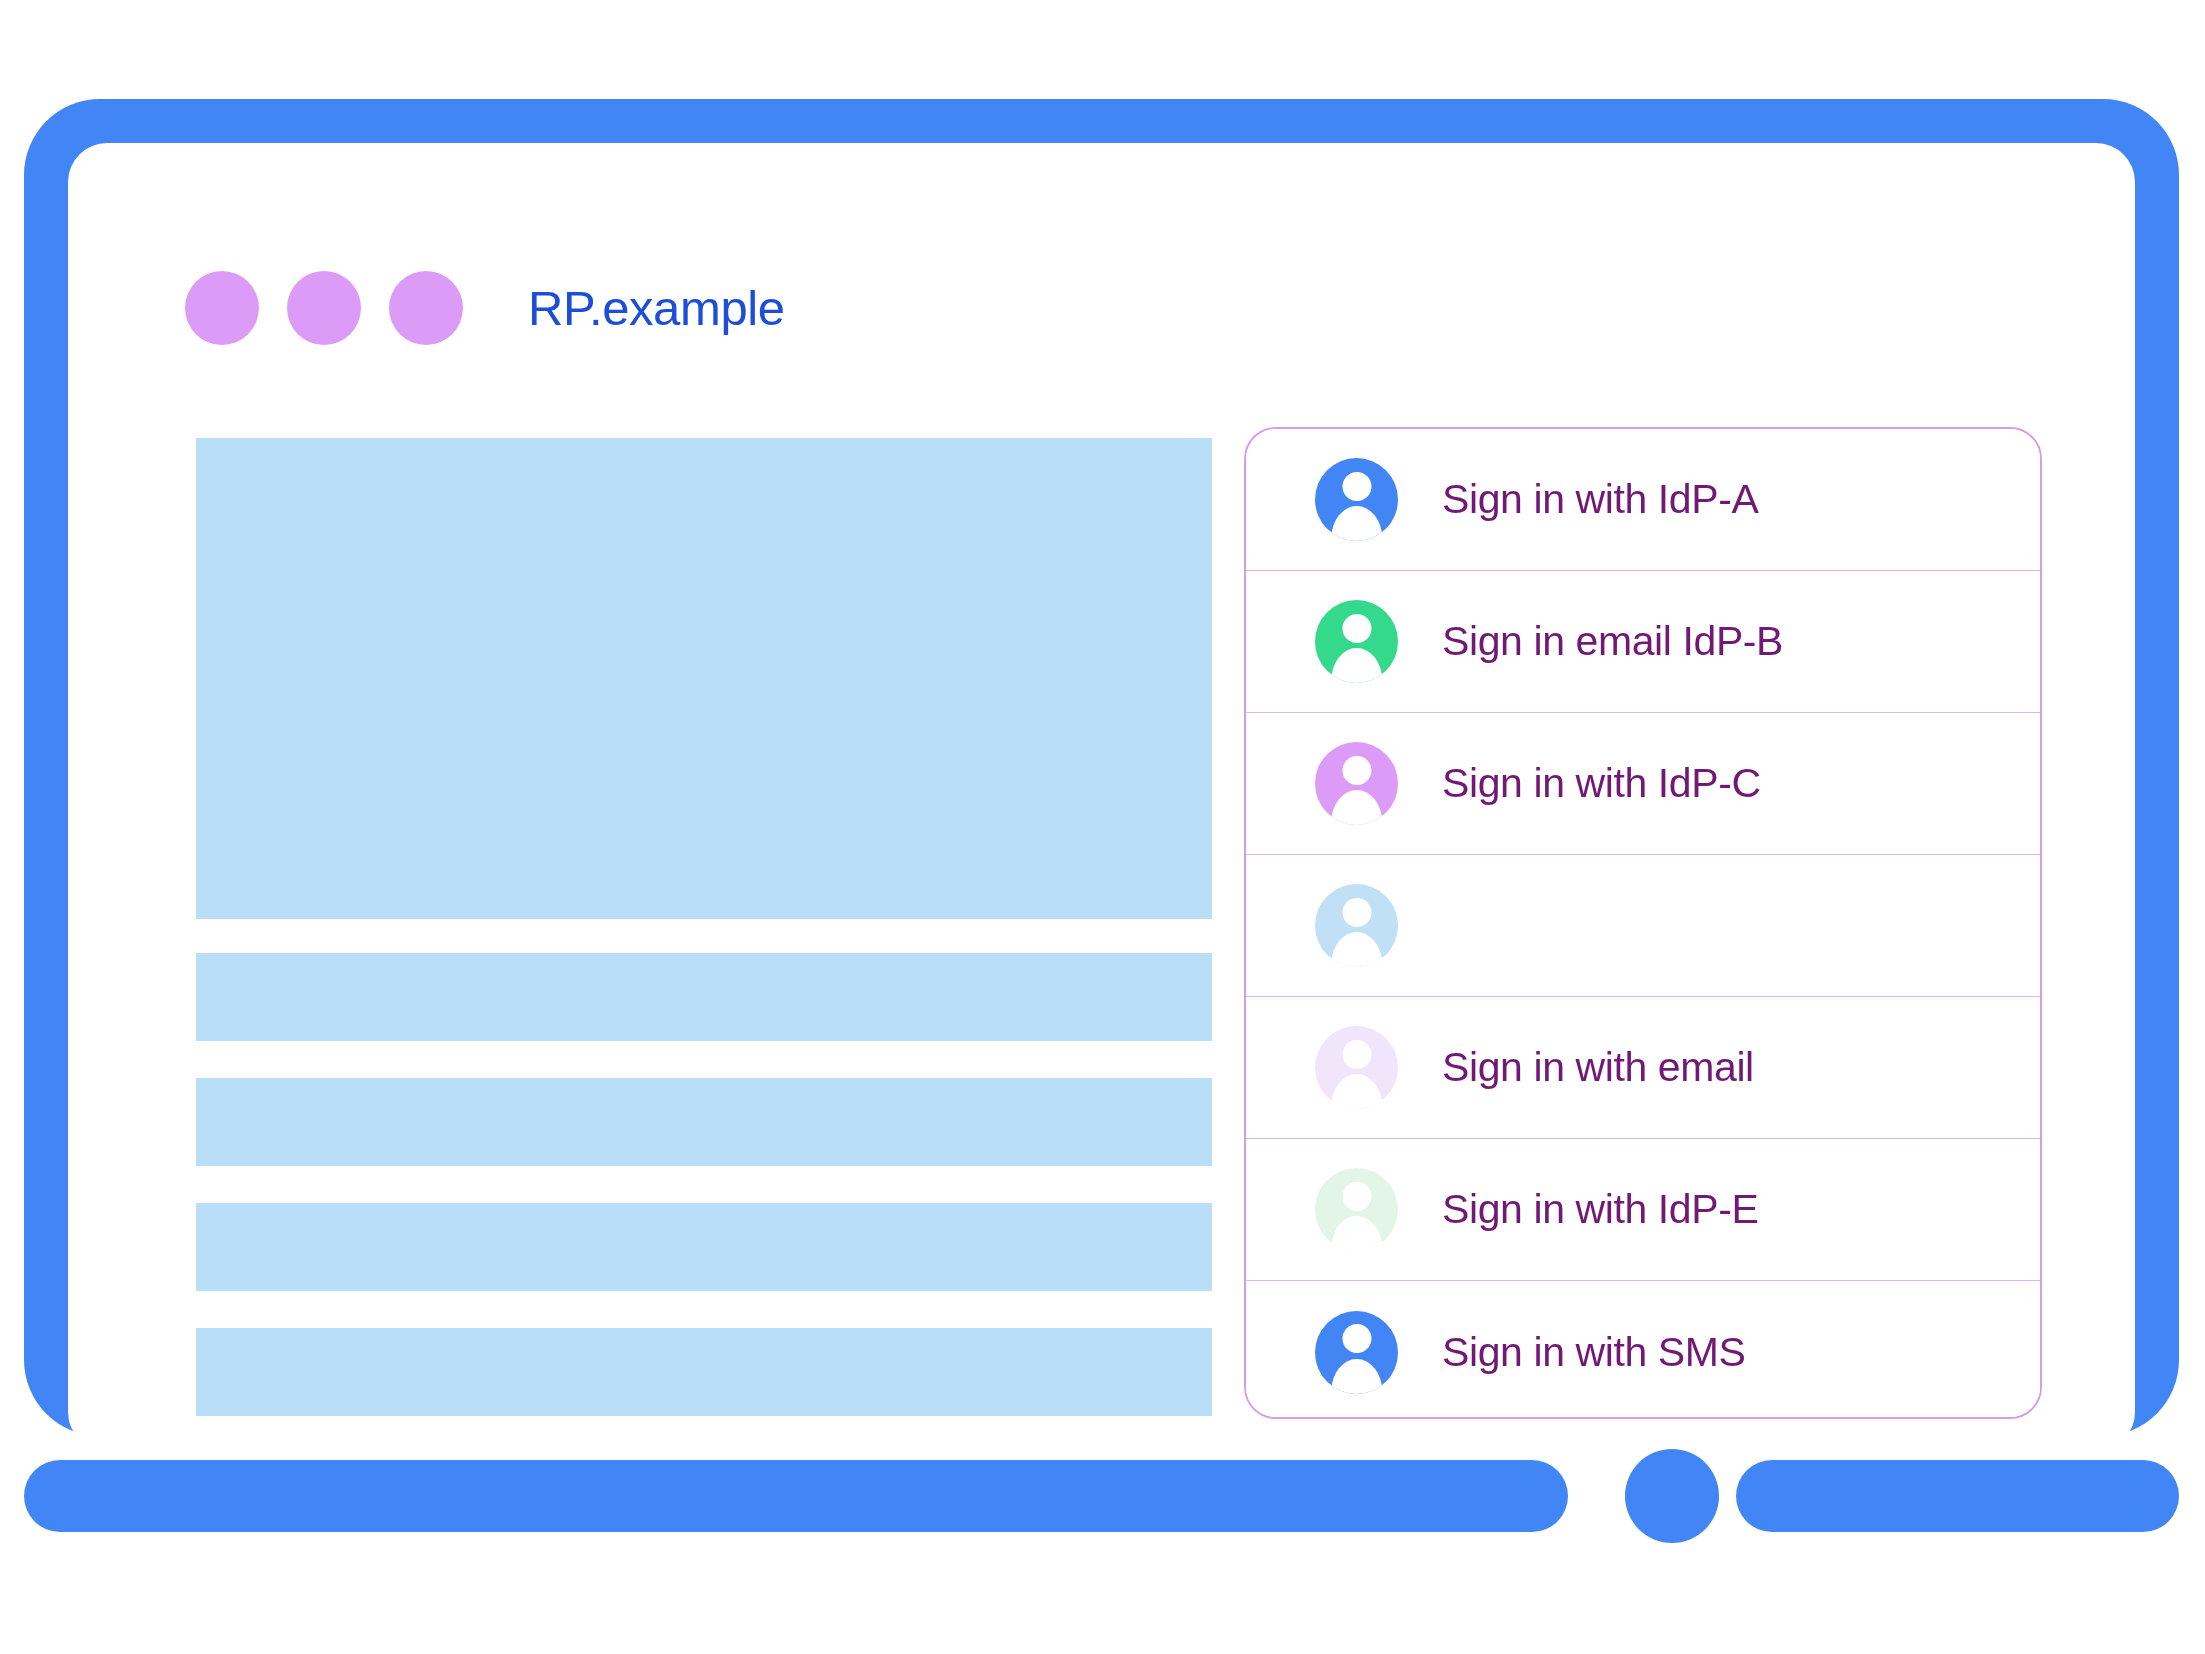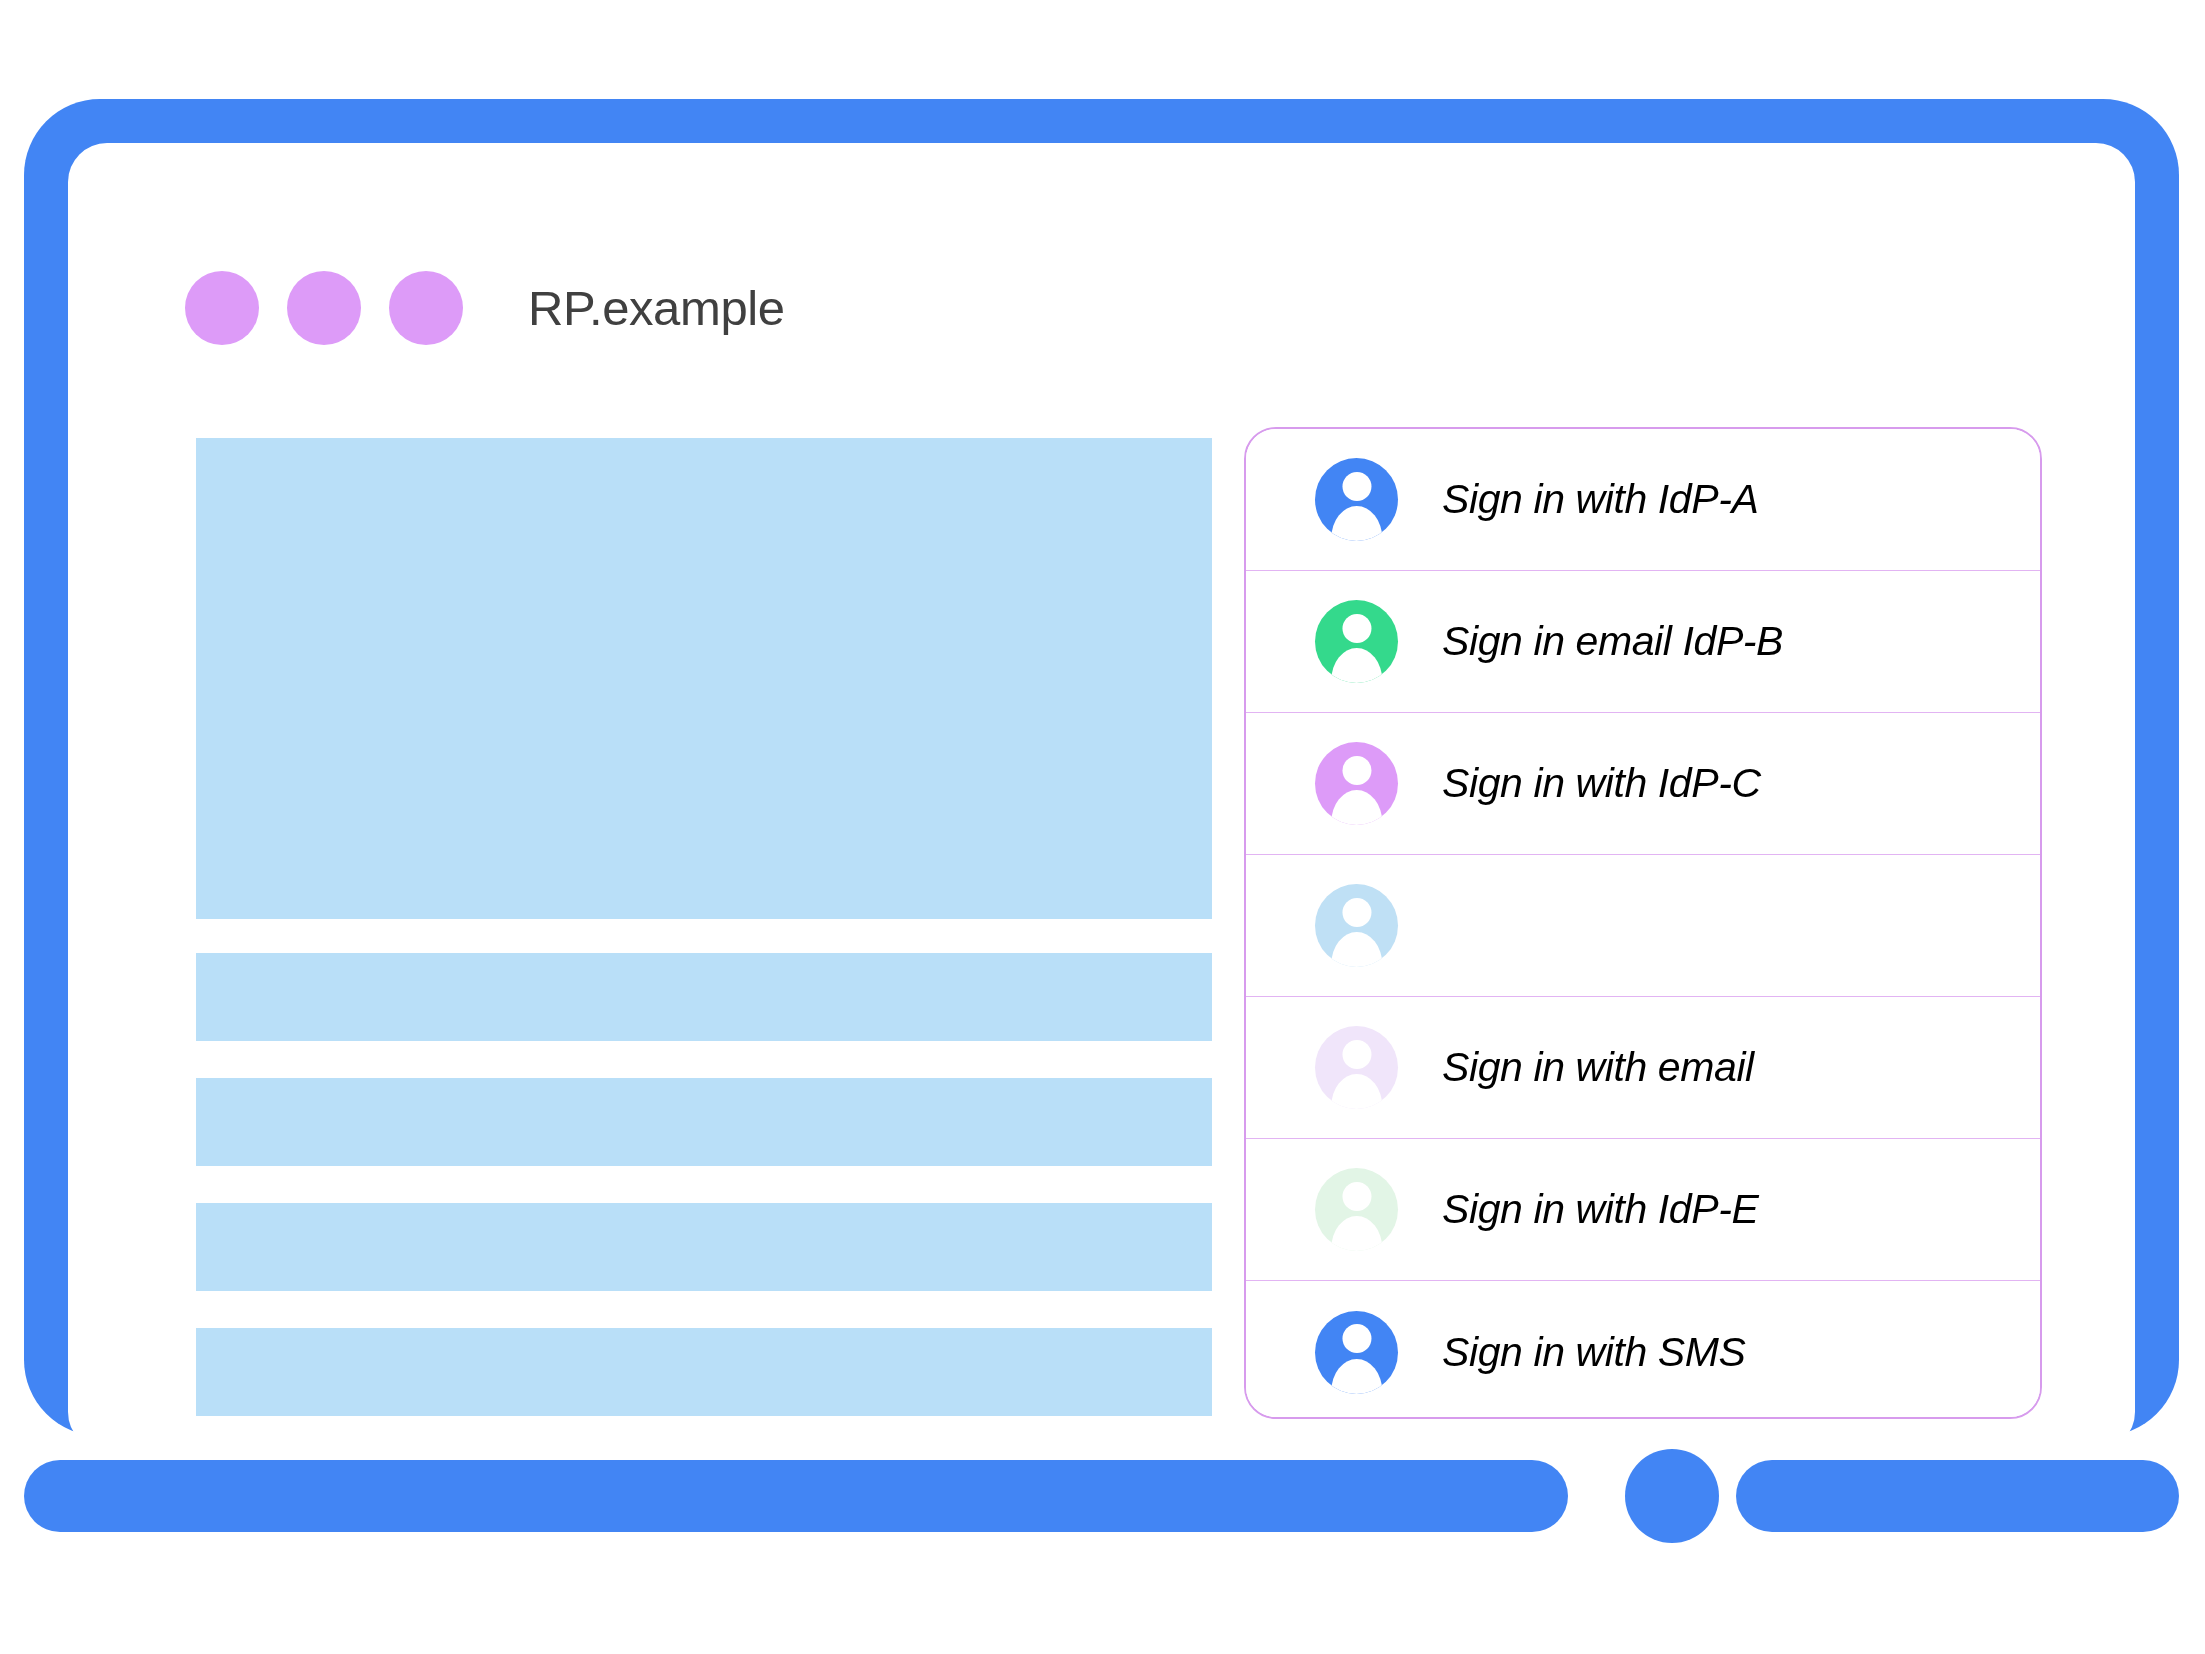--- a/index.html
+++ b/index.html
@@ -79,21 +79,21 @@
   .window-dot {
     width: 74px;
     height: 74px;
     border-radius: 50%;
     background: #dd9bf8;
     flex: none;
   }
   #window-title {
     margin-left: 37px;
     font-size: 49px;
-    color: #404040;
+    color: #1d4ed8;
     letter-spacing: -0.4px;
     white-space: nowrap;
   }
 
   
   #content-skeleton {
     position: absolute;
     left: 196px;
     top: 438px;
     width: 1016px;
@@ -155,24 +155,23 @@
     transform: translateX(-50%);
     width: 62%;
     height: 56%;
     border-radius: 50% 50% 0 0 / 70% 70% 0 0;
     background: #ffffff;
   }
 
   .account-label {
     margin-left: 44px;
     font-size: 41px;
-    color: #000000;
+    color: #701a75;
     letter-spacing: -0.4px;
     white-space: nowrap;
-    font-style: italic;
   }
 </style>
 </head>
 <body>
 
 <div id="device-frame"></div>
 <div id="device-screen">
 
   <div id="title-bar-inner"></div>
 </div>

